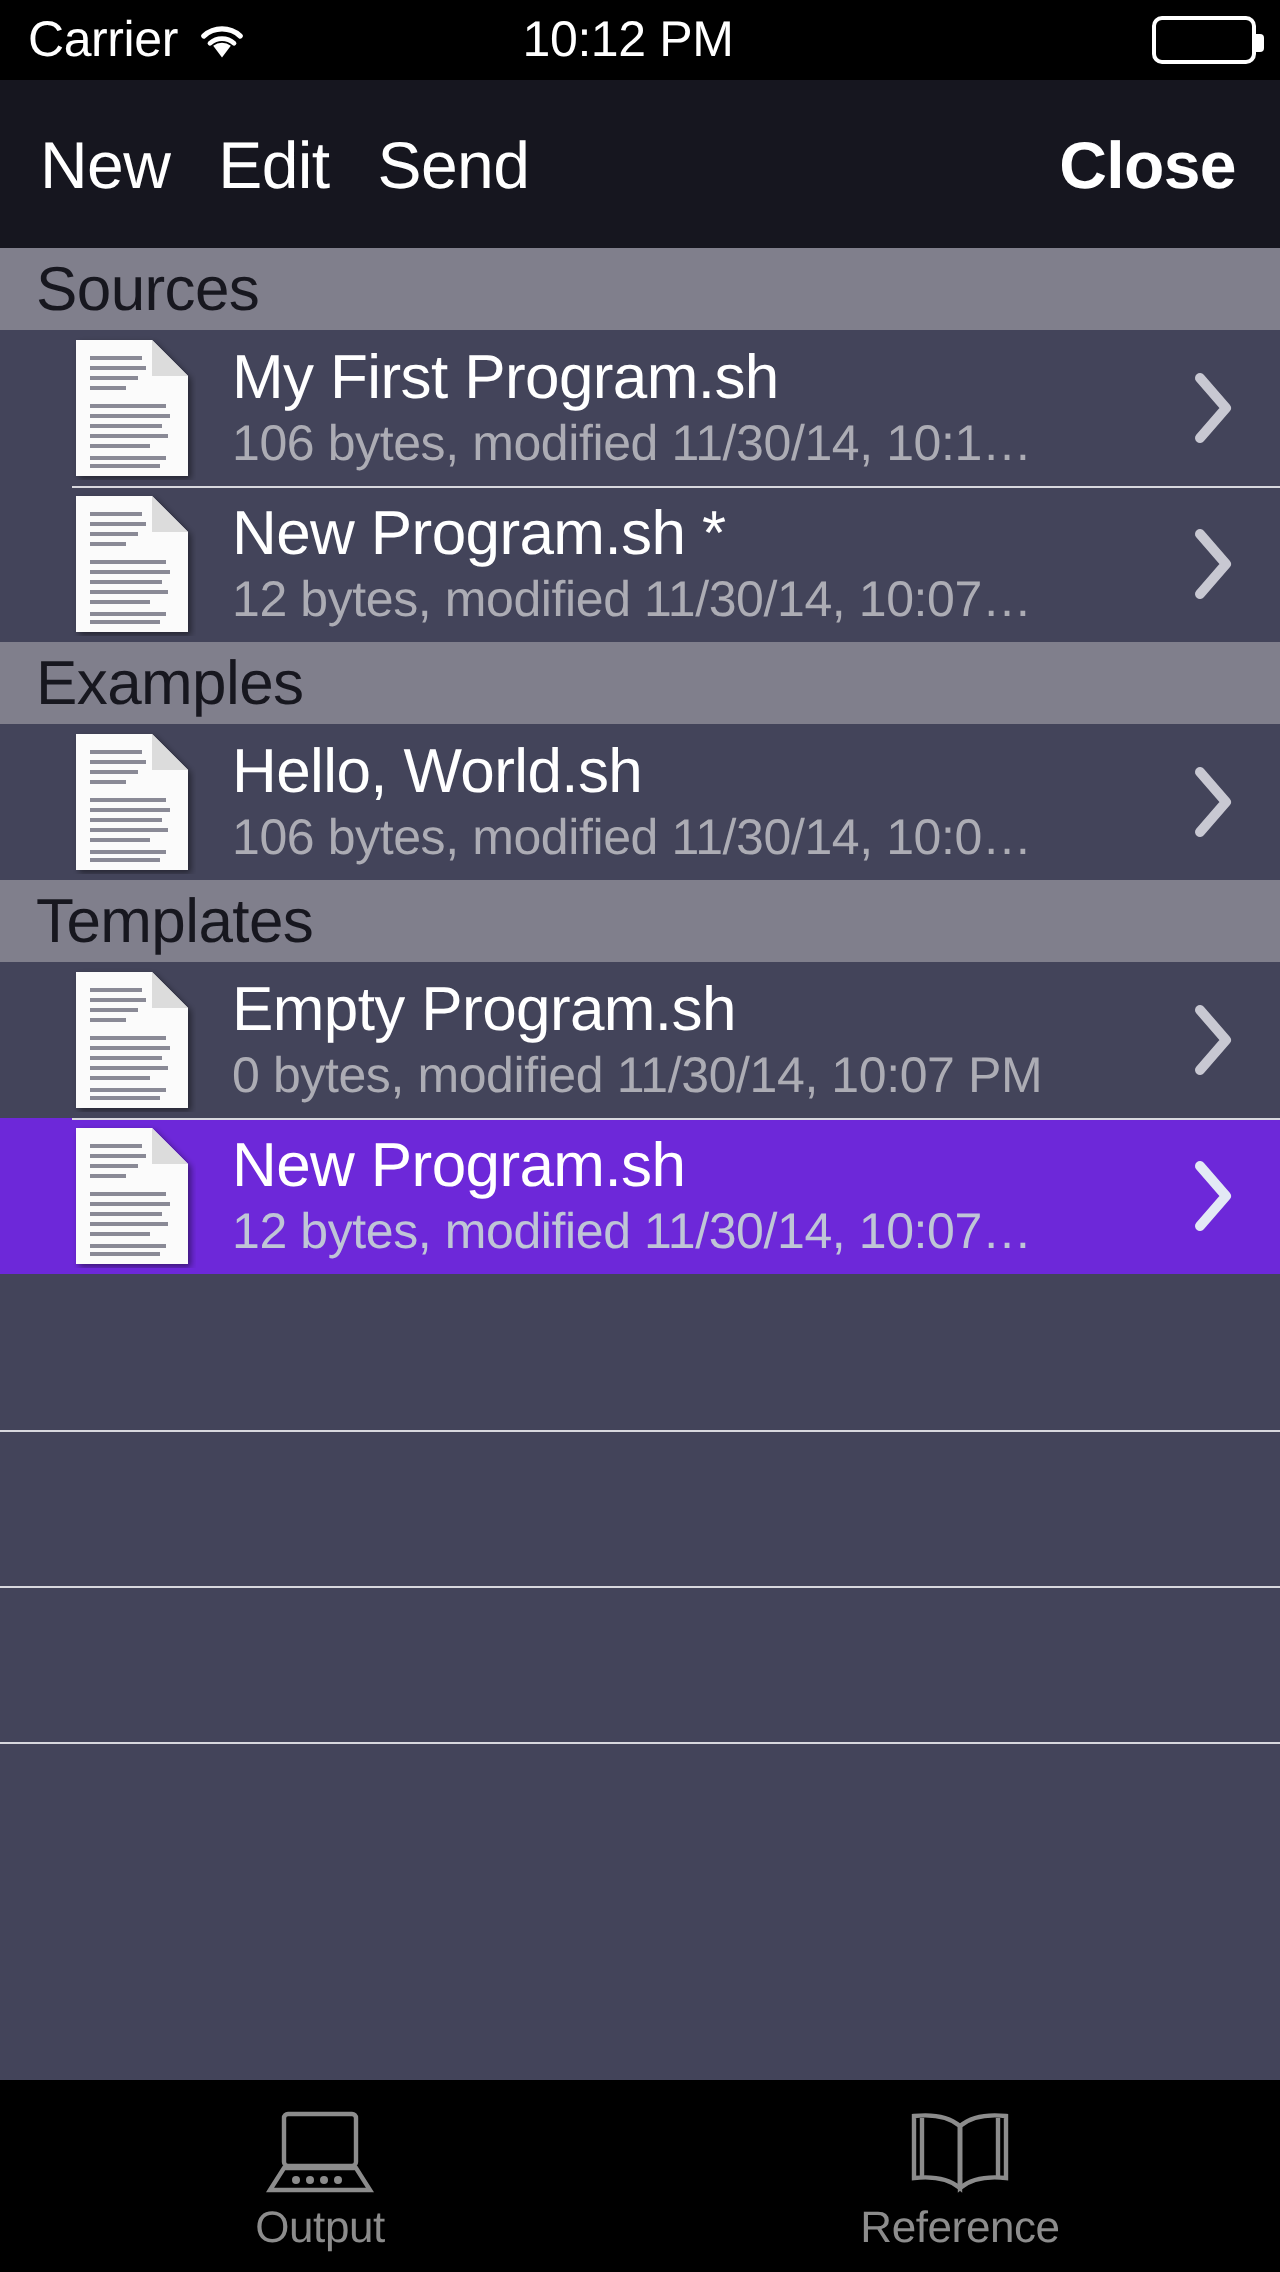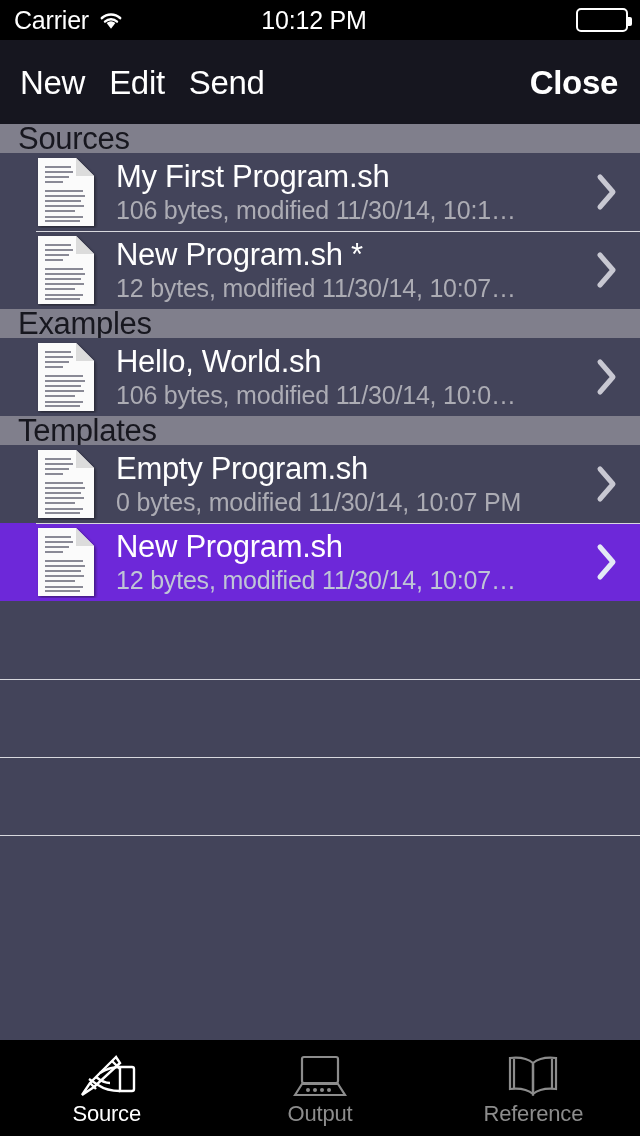--- a/index.html
+++ b/index.html
@@ -64,21 +64,21 @@
   .nav-btn.bold { font-weight:bold; font-size:33px; }
 
   
   .list {
     flex:1 1 auto;
     background:#43445A;
     overflow:hidden;
     position:relative;
   }
   .section-header {
-    height:29px;
+    height:41px;
     background:#807F8C;
     display:flex; align-items:center;
     padding-left:18px;
     color:#17171F;
     font-size:31px;
     letter-spacing:-0.3px;
   }
   .row {
     height:78px;
     background:#43445A;
@@ -338,34 +338,20 @@
             <path d="M4 4 L17 19 L4 34" stroke="#E3E9F5" stroke-width="5" fill="none" stroke-linecap="round" stroke-linejoin="round"></path>
           </svg></div>
       </div>
       <div class="empty-row first"></div>
       <div class="empty-row"></div>
       <div class="empty-row"></div>
       <div class="empty-row"></div>
     </div>
 
   <div class="tabbar" id="tabbar">
-      <div class="tab active">
-        <div class="tab-icon">
-          <svg width="62" height="46" viewBox="0 0 62 46" fill="none" stroke="#FFFFFF" stroke-width="2.4">
-            <path d="M44 14 h12 a2 2 0 0 1 2 2 v20 a2 2 0 0 1-2 2 h-12 Z"></path>
-            <path d="M44 38 c-10 0-16-2-22-6 l-9-6"></path>
-            <path d="M44 14 c-8 0-14 2-20 6"></path>
-            <path d="M40 4 L14 30 l-8 12 l12-8 L44 10 Z"></path>
-            <path d="M36 8 L44 16"></path>
-            <path d="M14 30 l6 6"></path>
-            <path d="M20 24 c5 4 9 6 14 6"></path>
-          </svg>
-        </div>
-        <div class="tab-label">Source</div>
-      </div>
       <div class="tab">
         <div class="tab-icon">
           <svg width="58" height="46" viewBox="0 0 58 46" fill="none" stroke="#8C8C8C" stroke-width="2.2">
             <rect x="11" y="4" width="36" height="26" rx="2"></rect>
             <path d="M4 42 L11 31 h36 l7 11 Z"></path>
             <g fill="#8C8C8C" stroke="none">
               <circle cx="17" cy="37" r="2"></circle>
               <circle cx="24" cy="37" r="2"></circle>
               <circle cx="31" cy="37" r="2"></circle>
               <circle cx="38" cy="37" r="2"></circle>

